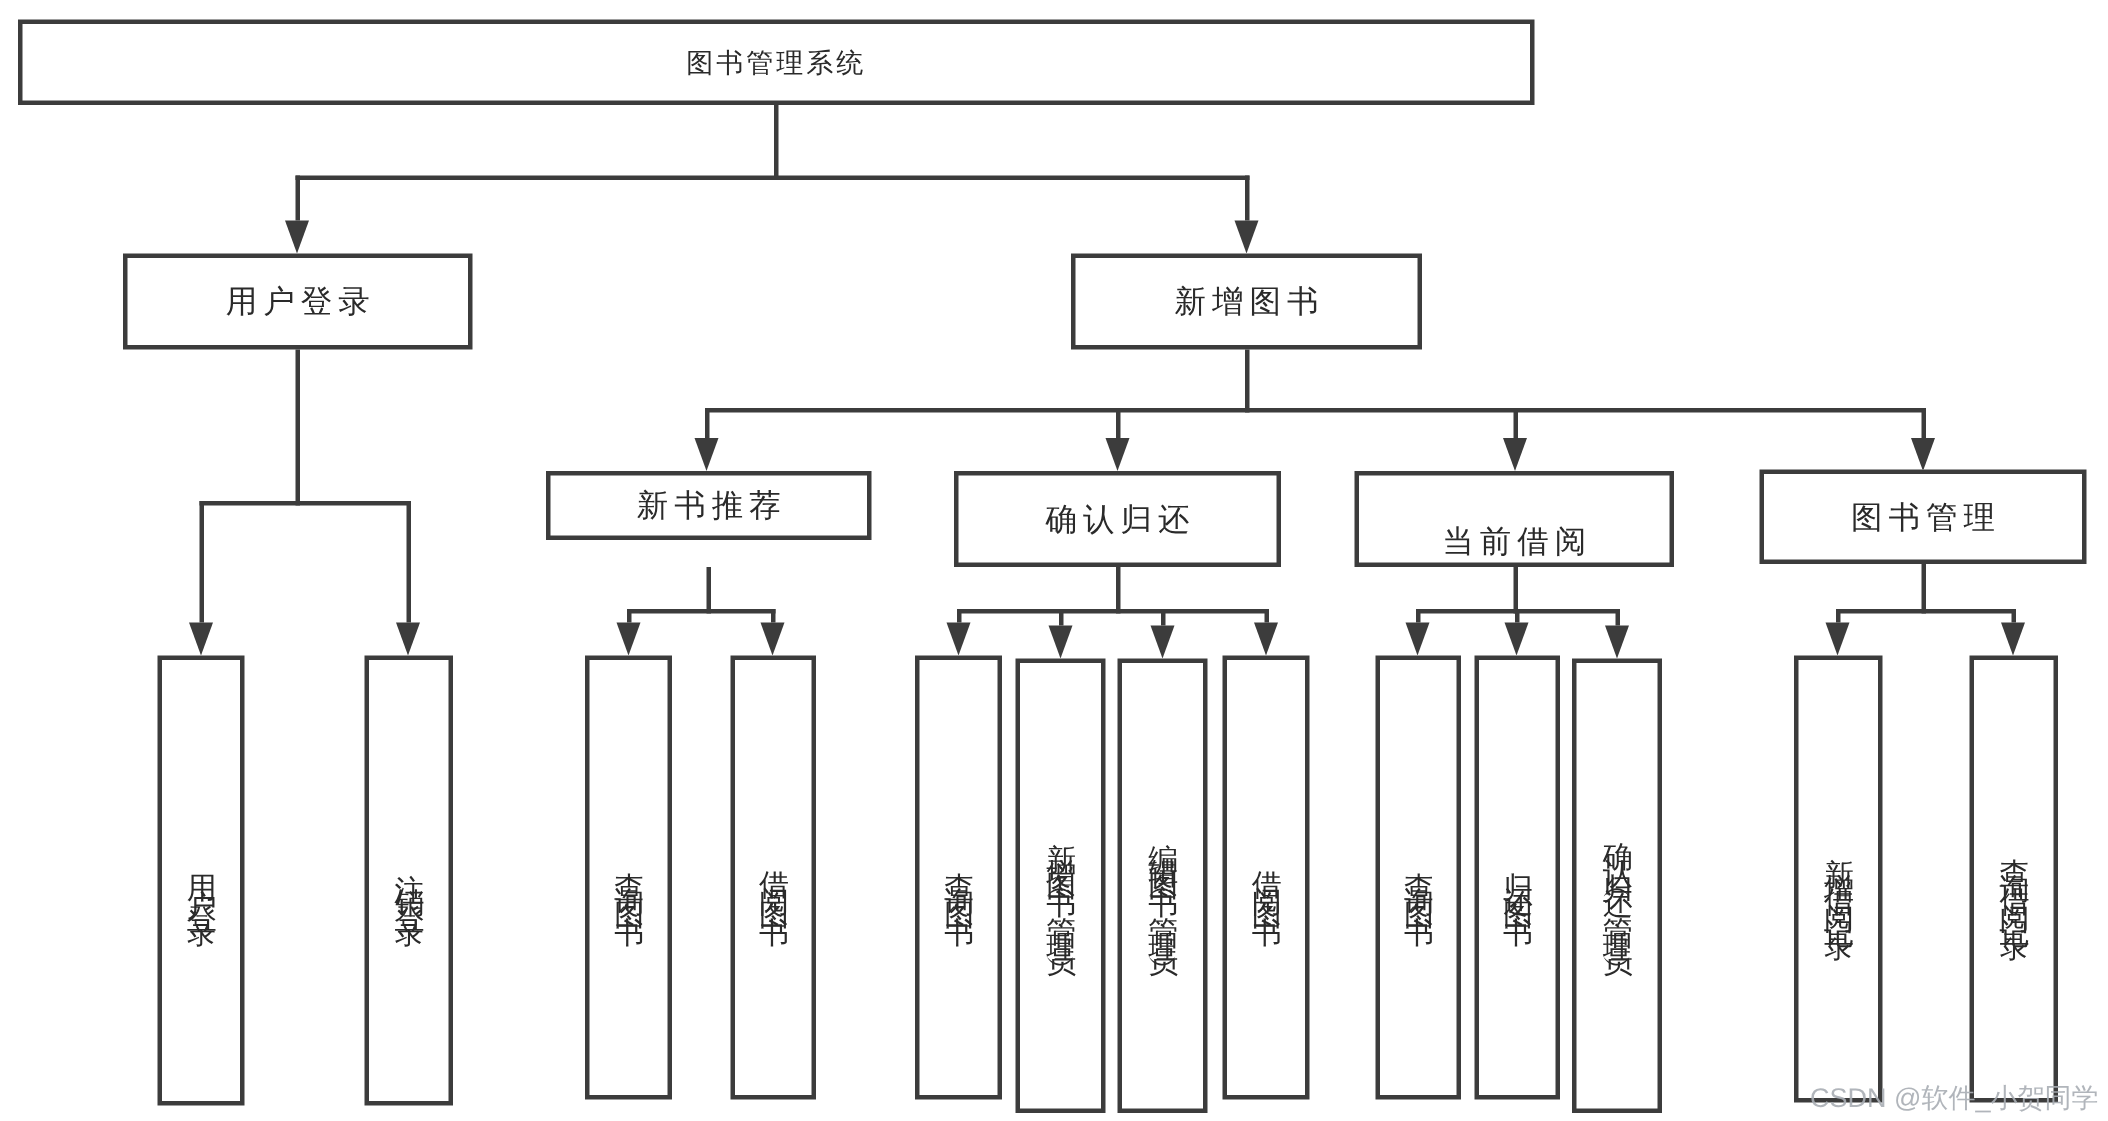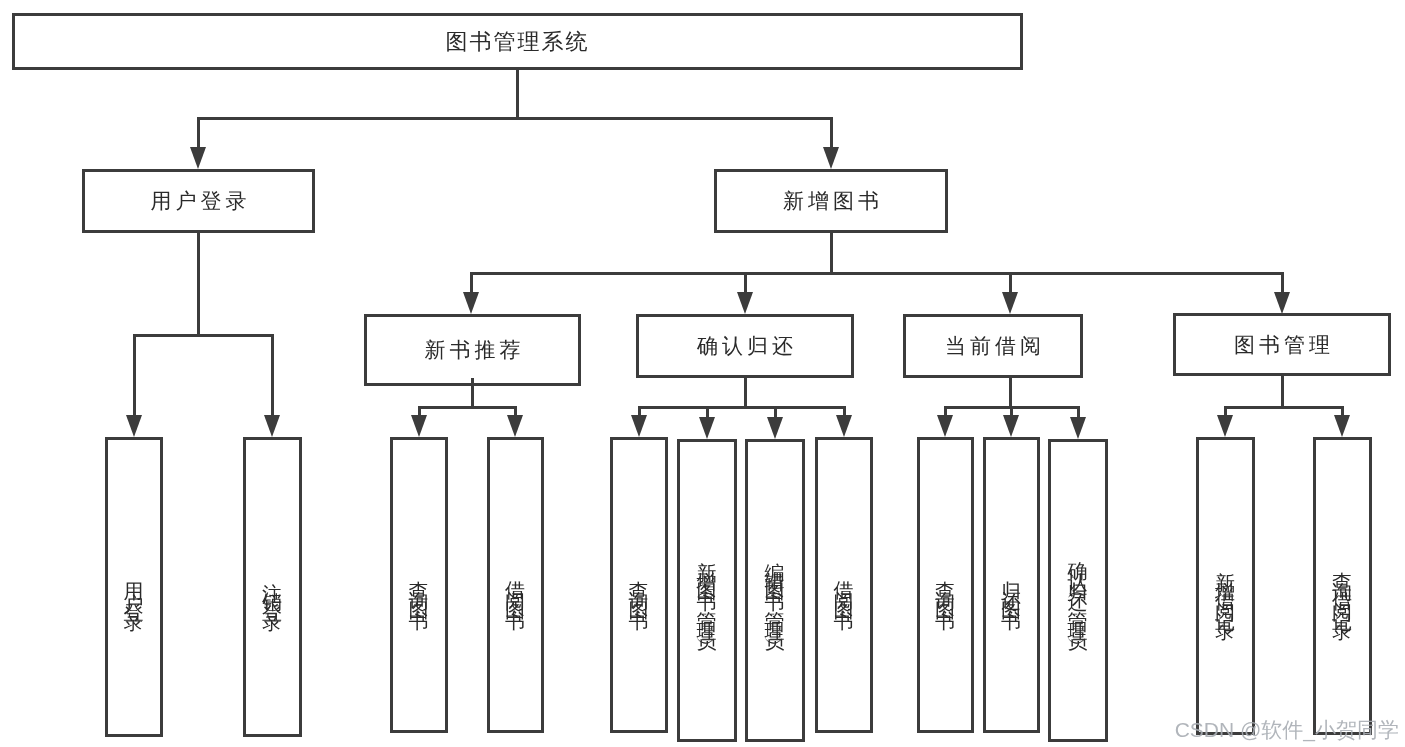--- a/index.html
+++ b/index.html
@@ -26,21 +26,21 @@
     justify-content:center;
     color:var(--text);
   }
   .h-label{
     font-size:21px;
     letter-spacing:4px;
     text-indent:4px;
     white-space:nowrap;
   }
   .root-label{
-    font-size:22px;
+    font-size:18px;
     letter-spacing:2px;
     font-family:Liberation Serif, serif;
   }
   .leaf{
     writing-mode:vertical-rl;
     text-orientation:mixed;
   }
   .leaf .v-label{
     font-size:20px;
     letter-spacing:10px;
@@ -57,21 +57,21 @@
     position:absolute;
     width:0;height:0;
     border-left:8px solid transparent;
     border-right:8px solid transparent;
     border-top:22px solid var(--line);
   }
   .watermark{
     position:absolute;
     right:6px;
     bottom:3px;
-    font-size:21px;
+    font-size:18px;
     color:var(--wm);
     opacity:.9;
     z-index:10;
     white-space:nowrap;
   }
 </style>
 </head>
 <body>
 
 <div id="canvas">
@@ -105,27 +105,27 @@
   <div class="hline" style="left:470px;top:272px;width:814px;"></div>
   <div class="vline" style="left:470px;top:272px;height:20px;"></div>
   <div class="vline" style="left:744px;top:272px;height:20px;"></div>
   <div class="vline" style="left:1009px;top:272px;height:20px;"></div>
   <div class="vline" style="left:1281px;top:272px;height:20px;"></div>
   <div class="arrow" style="left:463px;top:292px;"></div>
   <div class="arrow" style="left:737px;top:292px;"></div>
   <div class="arrow" style="left:1002px;top:292px;"></div>
   <div class="arrow" style="left:1274px;top:292px;"></div>
 
-  <div class="box" style="left:364px;top:314px;width:217px;height:72px;">
+  <div class="box" style="left:364px;top:314px;width:217px;height:46px;">
     <span class="h-label">新书推荐</span>
   </div>
   <div class="box" style="left:636px;top:314px;width:218px;height:64px;">
     <span class="h-label">确认归还</span>
   </div>
-  <div class="box" style="left:903px;top:314px;width:180px;height:64px;">
+  <div class="box" style="left:903px;top:314px;width:213px;height:64px;align-items:flex-end;">
     <span class="h-label">当前借阅</span>
   </div>
   <div class="box" style="left:1173px;top:313px;width:218px;height:63px;">
     <span class="h-label">图书管理</span>
   </div>
 
   <div class="vline" style="left:471px;top:378px;height:31px;"></div>
   <div class="hline" style="left:418px;top:406px;width:99px;"></div>
   <div class="vline" style="left:418px;top:406px;height:9px;"></div>
   <div class="vline" style="left:514px;top:406px;height:9px;"></div>

